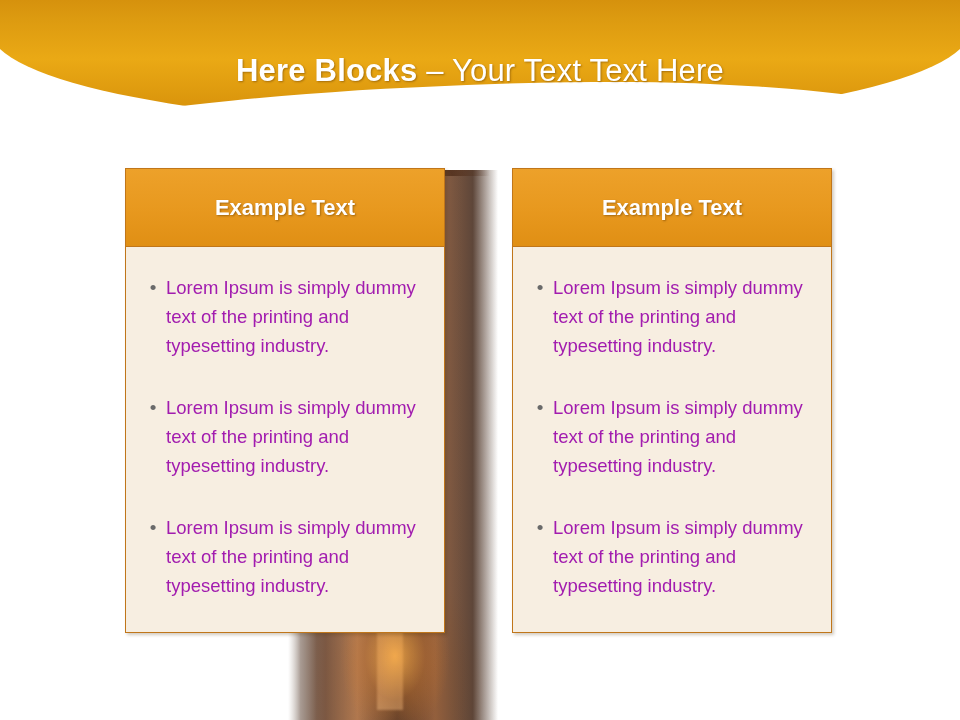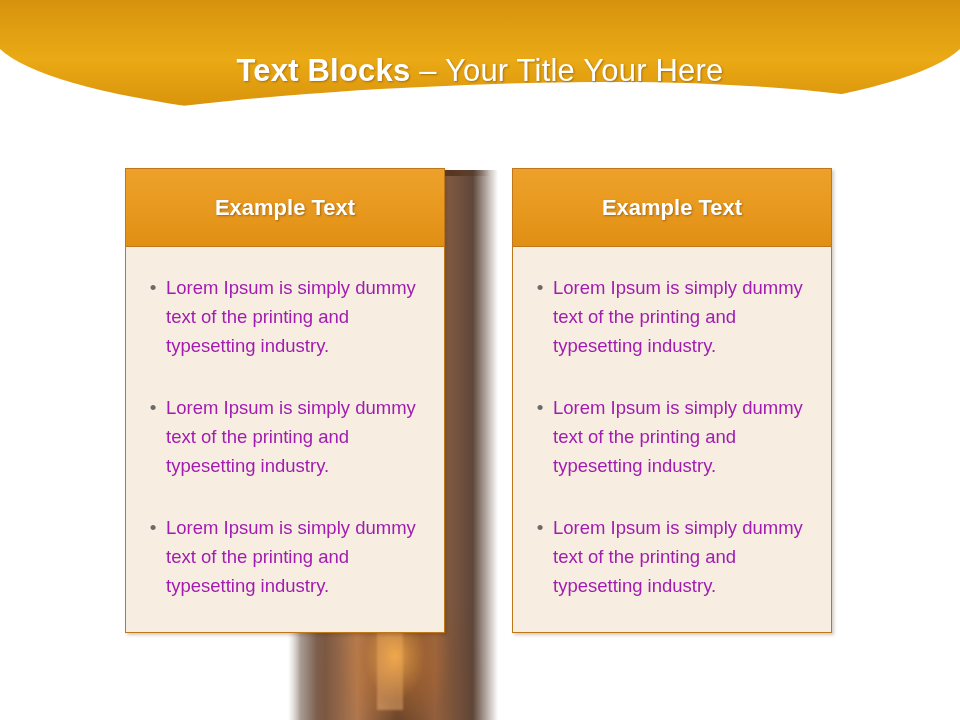--- a/index.html
+++ b/index.html
@@ -224,21 +224,21 @@
     <div class="bottle-highlight"></div>
     <div class="bottle-glow"></div>
   </div>
   <div class="bg-veil"></div>
 
   <div class="header-band"></div>
   <div class="header-wave"></div>
   <div class="header-wave2"></div>
 
   <div class="title">
-    <span class="strong">Text Blocks</span><span class="light"> – </span><span class="light">Your Title Your Here</span>
+    <span class="strong">Here Blocks</span><span class="light"> – </span><span class="light">Your Text Text Here</span>
   </div>
 
   <div class="col col-left">
     <div class="col-header">
       <span class="col-header-text">Example Text</span>
     </div>
     <div class="col-body">
       <div class="bullet-row">
         <span class="bullet-dot">•</span>
         <span class="bullet-text">Lorem Ipsum is simply dummy text of the printing and typesetting industry.</span>

